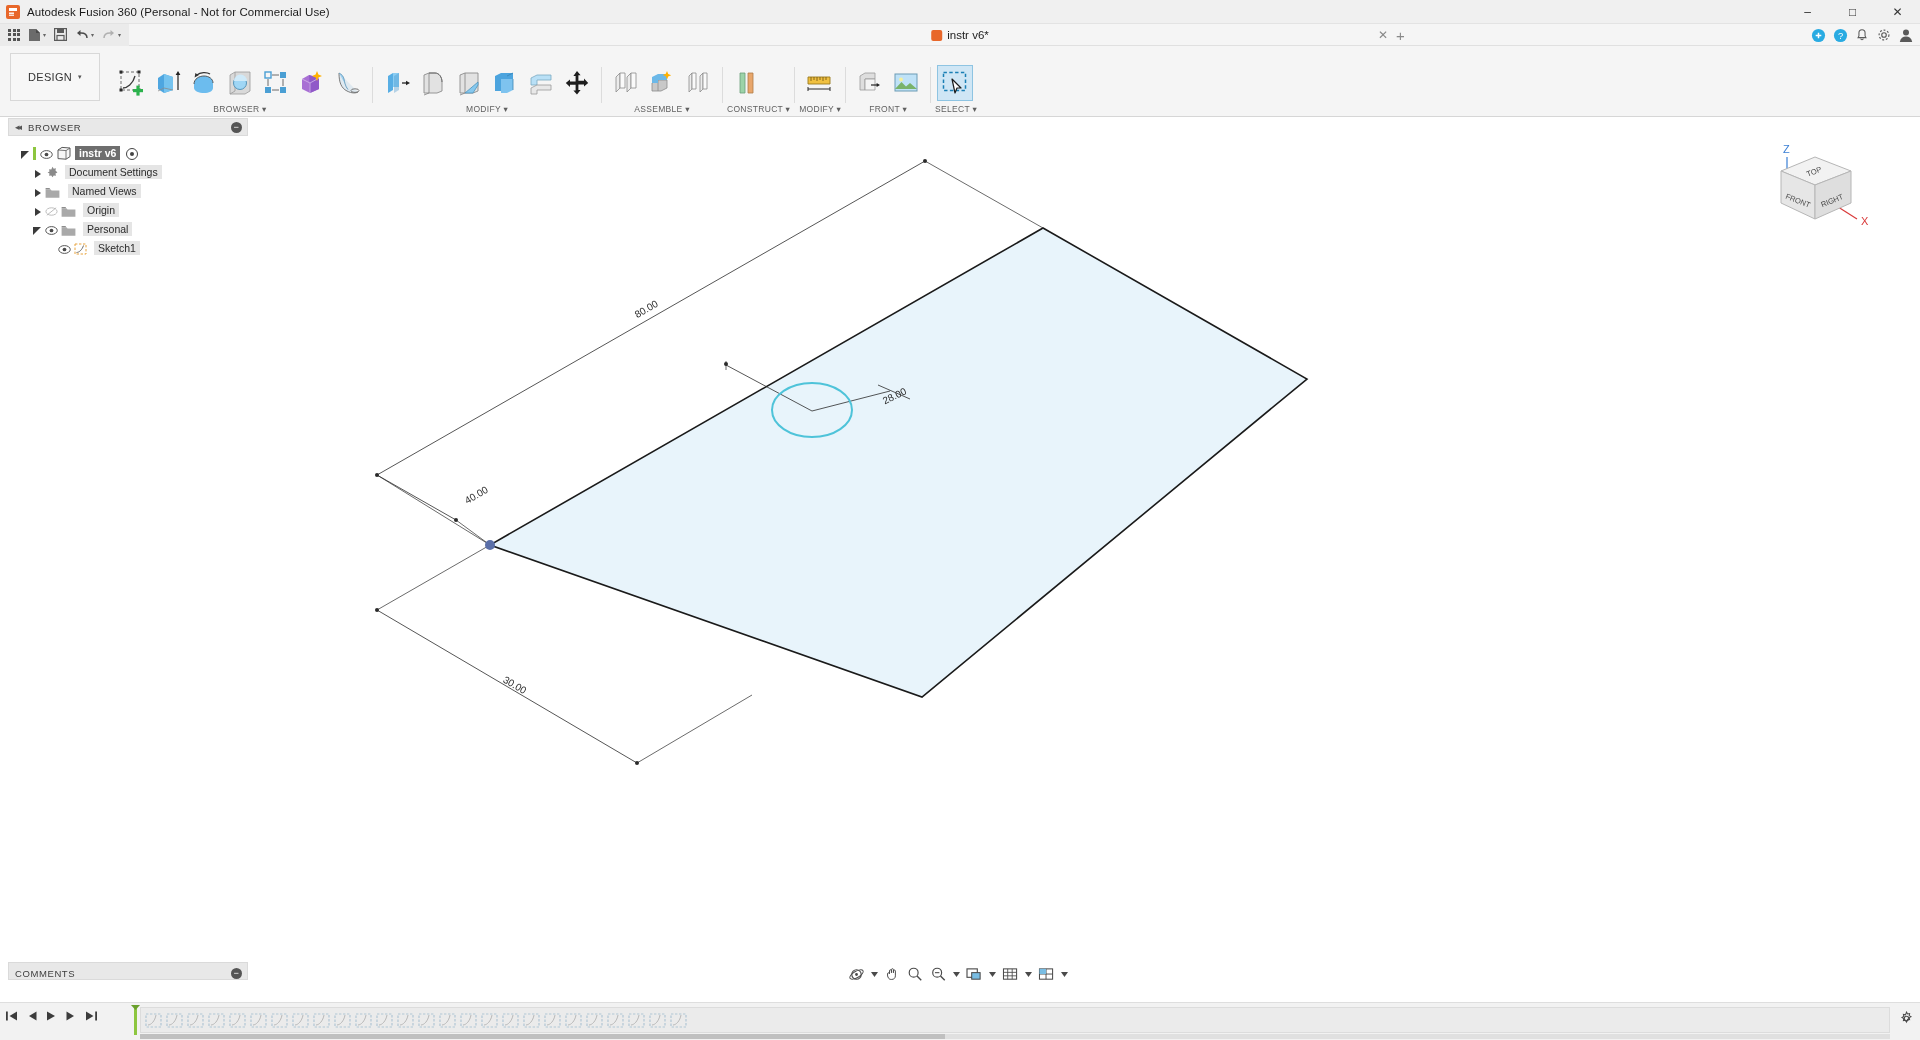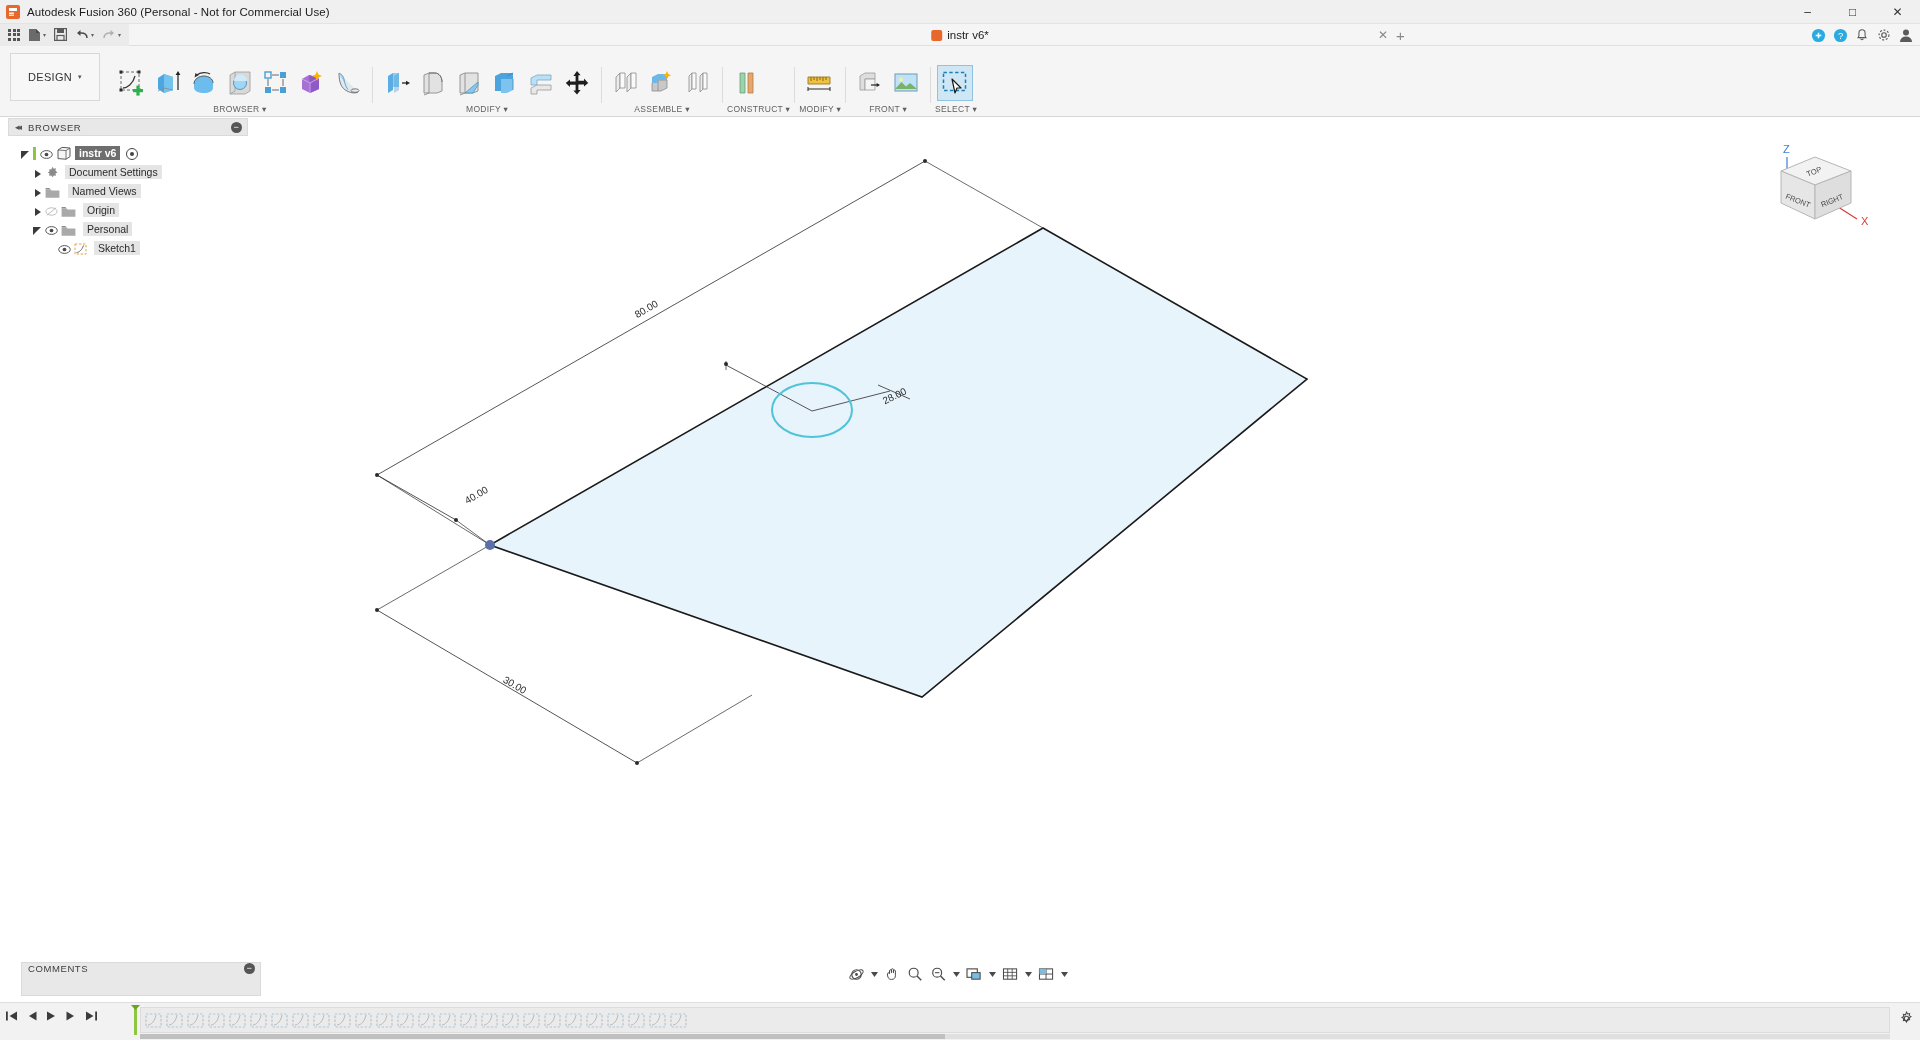--- a/index.html
+++ b/index.html
@@ -164,23 +164,23 @@
   .canvas {
     position:absolute; left:0; top:117px; width:1920px; height:696px;
     background:#ffffff; overflow:hidden;
   }
 
   
   .viewcube { position:absolute; right:45px; top:22px; width:110px; height:110px; }
 
   
   .comments {
-    position:absolute; left:21px; top:962px; width:240px; height:34px;
+    position:absolute; left:8px; top:962px; width:240px; height:18px;
     background:#e8e8e8; border:1px solid #dadada; display:flex;
-    align-items:flex-start; padding-left:6px;
+    align-items:flex-end; padding-left:6px;
     font-size:9.5px; color:#3d3d3d; letter-spacing:.6px;
   }
   .comments .bh-minus { margin-left:auto; margin-right:5px; }
 
   
   .navbar {
     position:absolute; left:845px; top:963px; height:22px;
     display:flex; align-items:center; gap:1px;
   }
   .nav-item {

